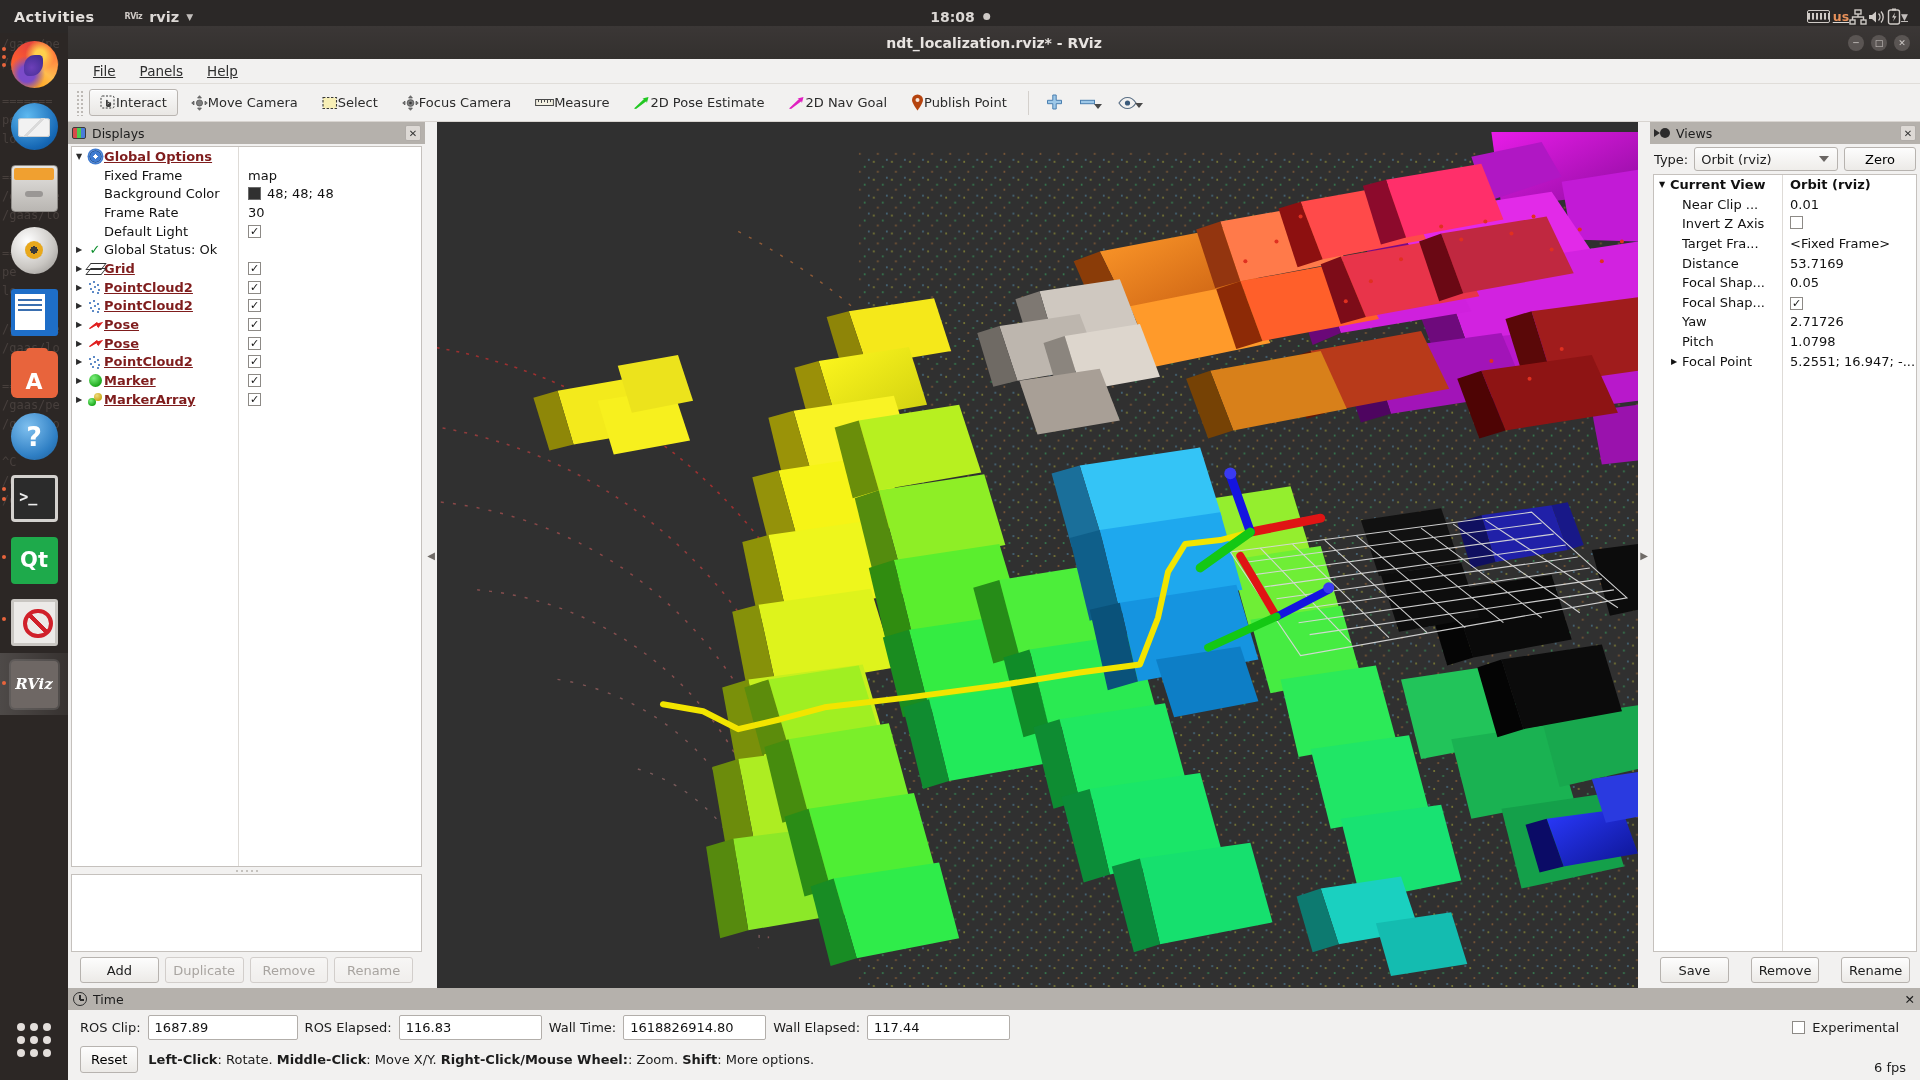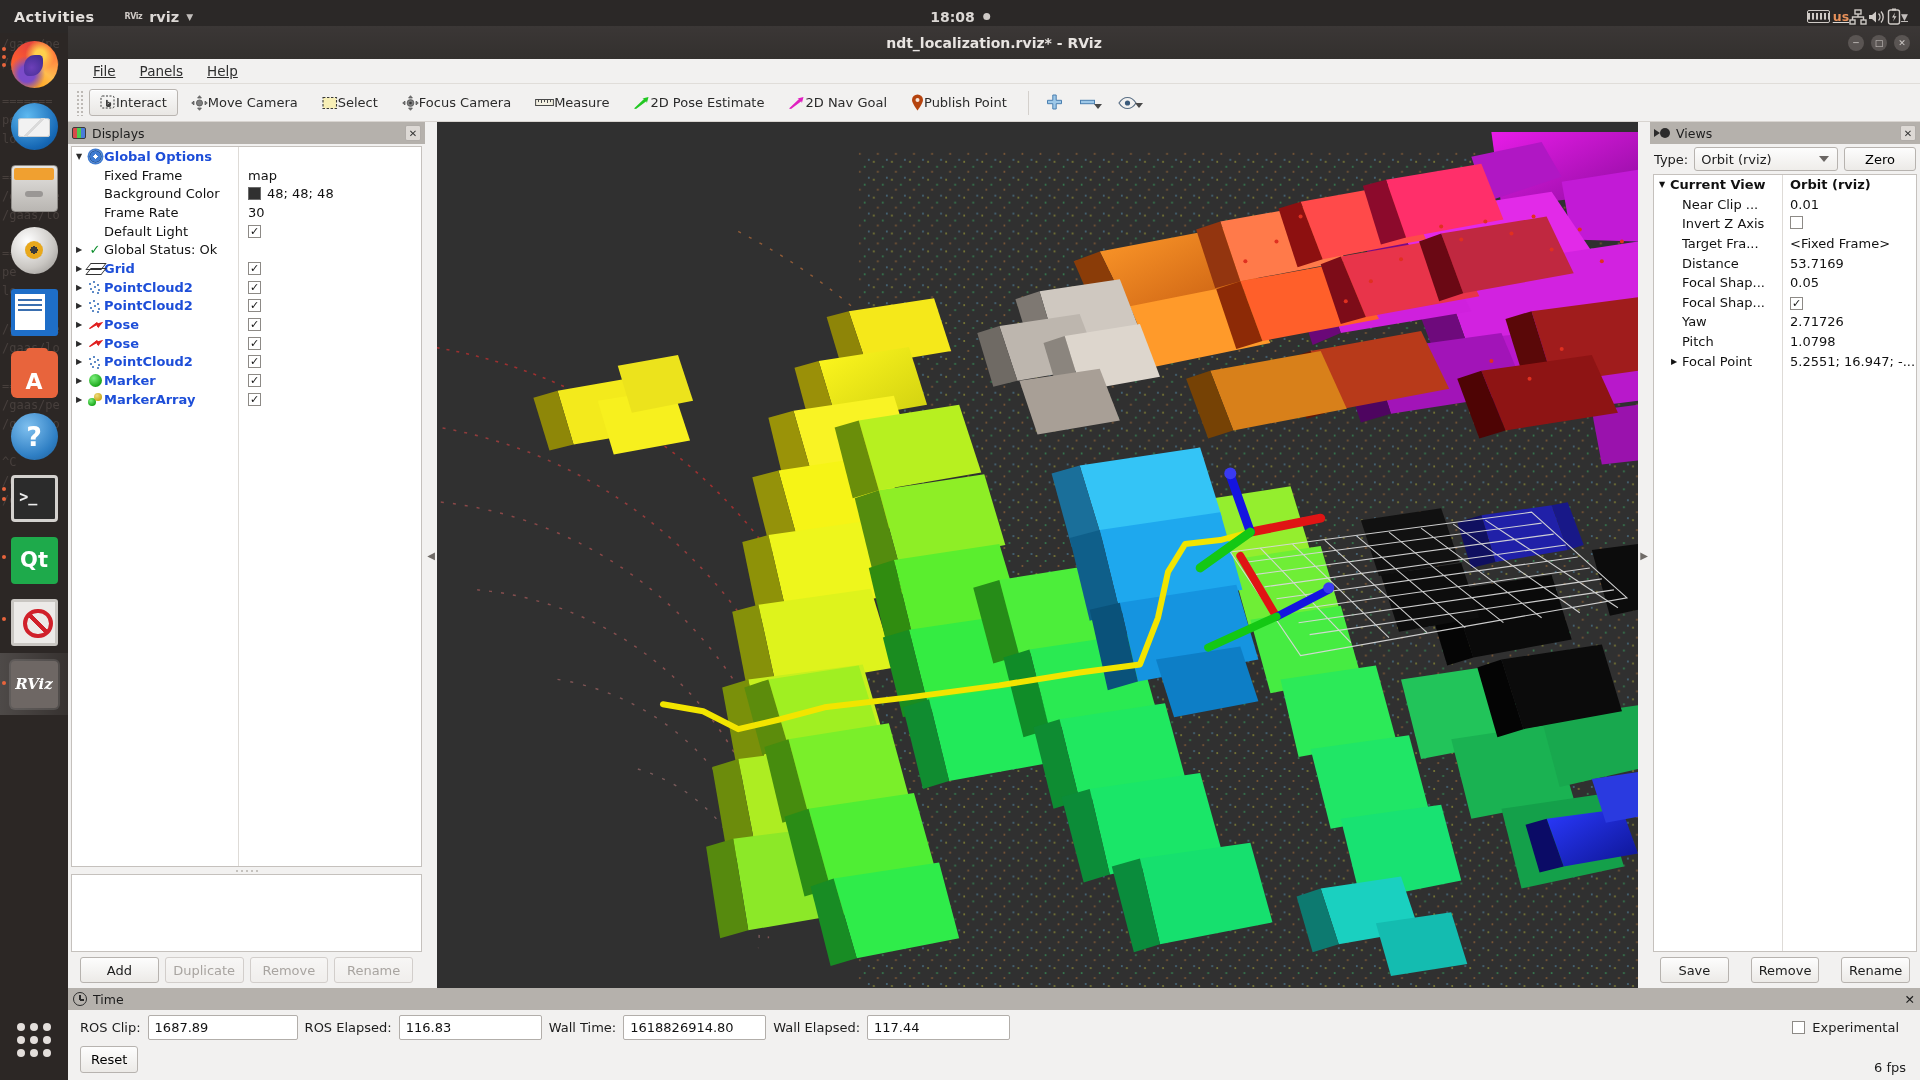--- a/index.html
+++ b/index.html
@@ -190,21 +190,21 @@
     overflow:hidden; position:relative; min-height:0;
   }
   .tree-col-sep { position:absolute; top:0; bottom:0; left:166px; width:1px; background:#dedbd7;}
   .trow { display:flex; align-items:center; height:18.7px; font-size:13px; color:#111; position:relative;}
   .trow .arrow { width:14px; text-align:center; color:#2b2b2b; font-size:8px; flex:none;}
   .trow .arrow.down::after { content:"\25BC"; }
   .trow .arrow.right::after { content:"\25B6"; }
   .trow .ticon { width:18px; flex:none; display:flex; align-items:center; justify-content:center;}
   .trow .tlabel { flex:none; }
   .trow .tval { position:absolute; left:176px; display:flex; align-items:center; gap:6px;}
-  .trow.item .tlabel { color:#1d4ed8; font-weight:700; }
+  .trow.item .tlabel { color:#7f1d1d; font-weight:700;text-decoration:underline; }
   .trow.prop .tlabel { color:#111; }
   .indent1 { padding-left:32px; }
   .cbx { width:13px;height:13px;border:1px solid #8d8a86;background:#fff;
     display:inline-flex;align-items:center;justify-content:center;font-size:11px;color:#111;line-height:1;}
   .swatch { width:13px;height:13px;background:#303030;border:1px solid #6b6b6b; display:inline-block;}
   .ic-gear{width:13px;height:13px;border-radius:50%;
     background:radial-gradient(circle,#fff 0 22%, #3f7bd1 24% 55%, #2a5fa8 57%);
     box-shadow:0 0 0 1.5px #3f7bd1;}
   .ic-check{color:#0a8c2a;font-weight:700;font-size:13px;}
   .ic-grid{width:14px;height:11px;position:relative;}
@@ -1044,16 +1044,19 @@
       <span class="tfield" style="width:143px">117.44</span>
       <span class="spacer"></span>
       <span class="chk-exp">
         <i class="cbx"></i>
         <span>Experimental</span>
       </span>
       <span style="width:14px"></span>
     </div>
     <div id="hint-row">
       <span class="btn-reset">Reset</span>
+      <span id="hint-text">
+        <b>Left-Click</b>: Rotate. <b>Middle-Click</b>: Move X/Y. <b>Right-Click/Mouse Wheel:</b>: Zoom. <b>Shift</b>: More options.
+      </span>
       <span id="fps">6 fps</span>
     </div>
   </div>
 </div>
 
 </body></html>

